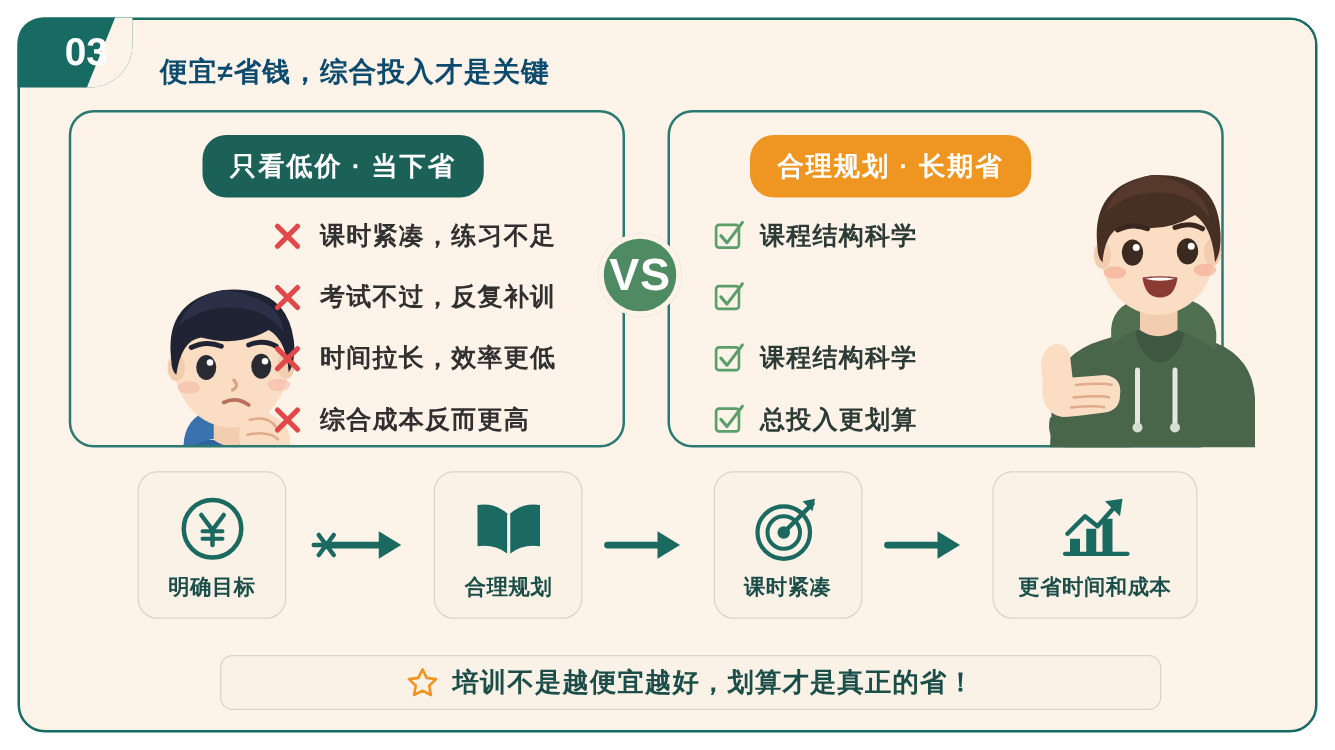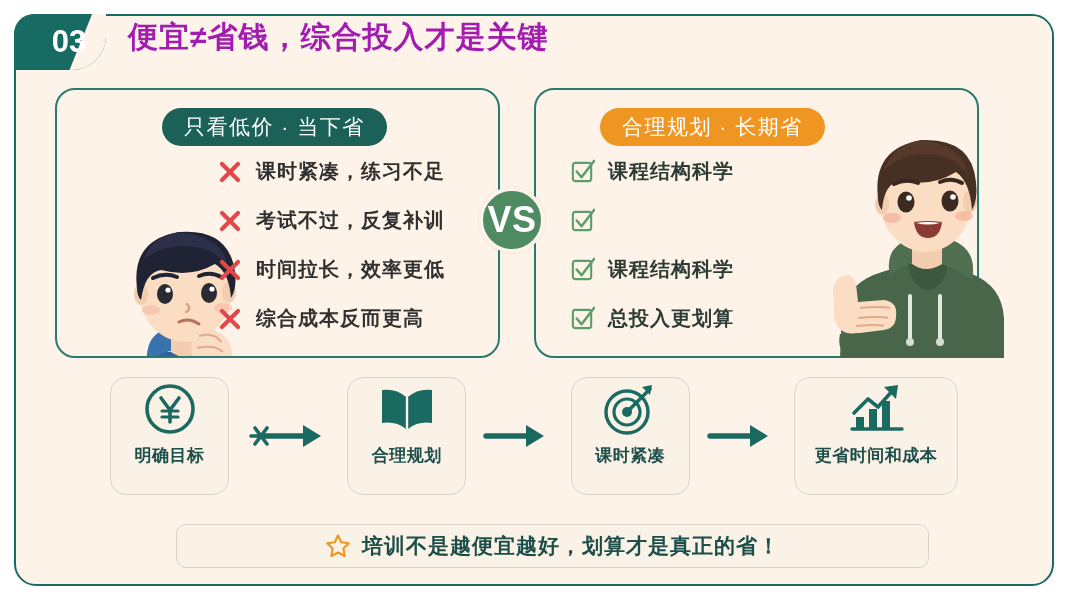--- a/index.html
+++ b/index.html
@@ -63,26 +63,26 @@
     position: relative;
     z-index: 2;
     color: #ffffff;
     font-size: 31px;
     font-weight: bold;
     letter-spacing: 0px;
   }
 
   .slide-title {
     position: absolute;
-    left: 128px; top: 16px;
+    left: 128px; top: 37px;
     height: 42px;
     display: flex; align-items: center;
-    font-size: 30px;
-    font-weight: bold;
-    color: #a21caf;
+    font-size: 22px;
+    font-weight: bold;
+    color: #0c4a6e;
     letter-spacing: 1px;
     white-space: nowrap;
   }
 
   
   .cards { position: absolute; left: 0; top: 0; width: 1068px; height: 600px; }
 
   .card {
     position: absolute;
     top: 88px;
@@ -91,38 +91,38 @@
     border-radius: 20px;
     background: #fdf3e9;
     overflow: hidden;
   }
   .card.left  { left: 55px; }
   .card.right { left: 534px; }
 
   .pill {
     position: absolute;
     top: 18px;
-    height: 38px;
+    height: 50px;
     border-radius: 19px;
     display: flex; align-items: center; justify-content: center;
     padding: 0 22px;
     color: #ffffff;
     font-size: 21px;
-    font-weight: normal;
+    font-weight: bold;
     letter-spacing: 1.5px;
     white-space: nowrap;
     z-index: 4;
   }
   .pill.teal   { background: #1c6158; left: 105px; }
   .pill.orange { background: #ef9622; left: 64px; }
 
   
   .bullets {
     position: absolute;
-    top: 59px;
+    top: 76px;
     display: flex; flex-direction: column;
     gap: 4px;
   }
   .bullets.left  { left: 160px; }
   .bullets.right { left: 34px; }
 
   .bullet {
     display: flex;
     align-items: center;
     gap: 13px;
@@ -170,21 +170,21 @@
     display: flex;
     align-items: center;
     justify-content: space-between;
   }
   .step {
     width: 119px; height: 118px;
     border: 1.6px solid #ded2c4;
     border-radius: 16px;
     background: #fbf2e7;
     display: flex; flex-direction: column;
-    align-items: center; 
+    align-items: center; justify-content: center;
     gap: 4px;
     flex: 0 0 auto;
   }
   .step.wide { width: 164px; }
   .step .glyph { height: 62px; display:flex; align-items:center; justify-content:center; }
   .step .label {
     font-size: 17px;
     font-weight: bold;
     color: #1c4e49;
     letter-spacing: 0.5px;

